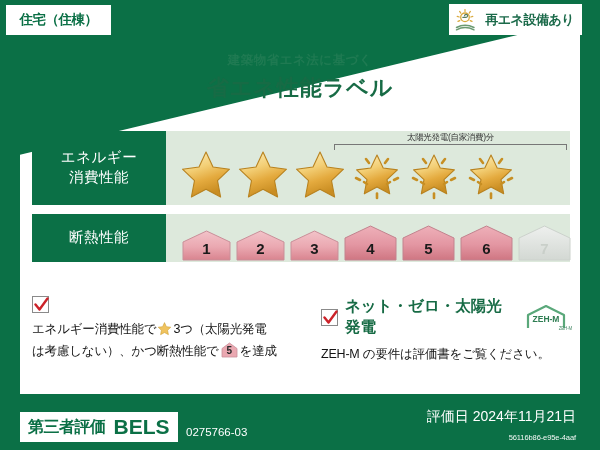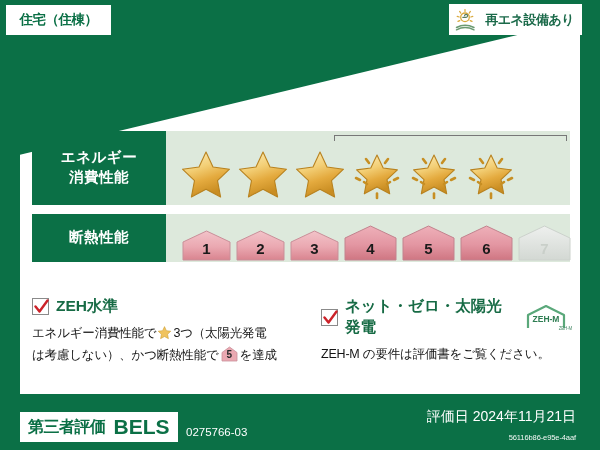--- a/index.html
+++ b/index.html
@@ -61,21 +61,21 @@
   }
 
   
   .rows { position: absolute; left: 32px; right: 30px; top: 131px; }
   .row { display: flex; align-items: stretch; margin-bottom: 9px; }
   .row-label {
     width: 134px; flex: 0 0 134px;
     background: #0b7046; color: #ffffff;
     display: flex; flex-direction: column;
     align-items: center; justify-content: center;
-    font-size: 14.5px; font-weight: bold; line-height: 1.35;
+    font-size: 14.5px; font-weight: normal; line-height: 1.35;
     letter-spacing: 0.5px;
   }
   .row-body {
     flex: 1 1 auto;
     background: #dde9dc;
     position: relative;
   }
   .row-energy .row-label, .row-energy .row-body { height: 74px; }
   .row-insul  .row-label, .row-insul  .row-body { height: 48px; }
 
@@ -181,31 +181,36 @@
         </g>
         <circle cx="11" cy="9.3" r="4.3" fill="none" stroke="#d9a93b" stroke-width="1.3"></circle>
         <path d="M8.8 9.3 h3.3 a1.5 1.5 0 1 0 -1.5 -1.6" fill="none" stroke="#5a7d5e" stroke-width="1.2" stroke-linecap="round"></path>
         <path d="M2.5 19.5 Q11 15 20 19.5" fill="none" stroke="#6b9a72" stroke-width="1.5" stroke-linecap="round"></path>
         <path d="M2.5 21.8 Q11 17.3 20 21.8" fill="none" stroke="#6b9a72" stroke-width="1.5" stroke-linecap="round"></path>
       </svg>
     </span>
     <span class="re-text">再エネ設備あり</span>
   </div>
 
+  <div class="title-wrap">
+    <div class="title-sub">建築物省エネ法に基づく</div>
+    <div class="title-main">省エネ性能ラベル</div>
+  </div>
 
   <div class="rows">
 
     <div class="row row-energy">
       <div class="row-label">
         <span>エネルギー</span>
         <span>消費性能</span>
       </div>
       <div class="row-body">
 
         <div class="bracket-wrap">
+          <div class="bracket-text">太陽光発電(自家消費)分</div>
           <div class="bracket-line"></div>
         </div>
 
         <div class="stars">
 
           <div class="star-cell">
             <svg class="star-svg" viewBox="0 0 56 56">
               <defs>
                 <linearGradient id="gs" x1="0" y1="0" x2="0.35" y2="1">
                   <stop offset="0%" stop-color="#fdf0c0"></stop>
@@ -359,21 +364,20 @@
 
   <div class="zeh-area">
 
     <div class="zeh-col left">
       <div class="zeh-head">
         <span class="check-box">
           <svg width="15" height="16" viewBox="0 0 15 16">
             <path d="M1.5 7.5 L5.5 12.5 L13.5 1.5" fill="none" stroke="#cc2229" stroke-width="2.4" stroke-linecap="round" stroke-linejoin="round"></path>
           </svg>
         </span>
-        <span class="zeh-title">ZEH水準</span>
       </div>
       <div class="zeh-desc">
         <span>エネルギー消費性能で</span><span class="inline-star"><svg width="15" height="15" viewBox="0 0 56 56">
               <path d="M28 6 L35 21 L51.5 23.2 L39.5 34.6 L42.6 51 L28 43.2 L13.4 51 L16.5 34.6 L4.5 23.2 L21 21 Z" fill="#f0c35e" stroke="#c89a2c" stroke-width="2"></path>
             </svg></span><span>3つ（太陽光発電</span><br>
         <span>は考慮しない）、かつ断熱性能で</span><span class="inline-badge"><svg width="17" height="16" viewBox="0 0 17 16">
               <path d="M1 15 L1 6.5 L8.5 1 L16 6.5 L16 15 Z" fill="#eaa8b1" stroke="#c98f99" stroke-width="0.8"></path>
             </svg><span>5</span></span><span>を達成</span>
       </div>
     </div>

